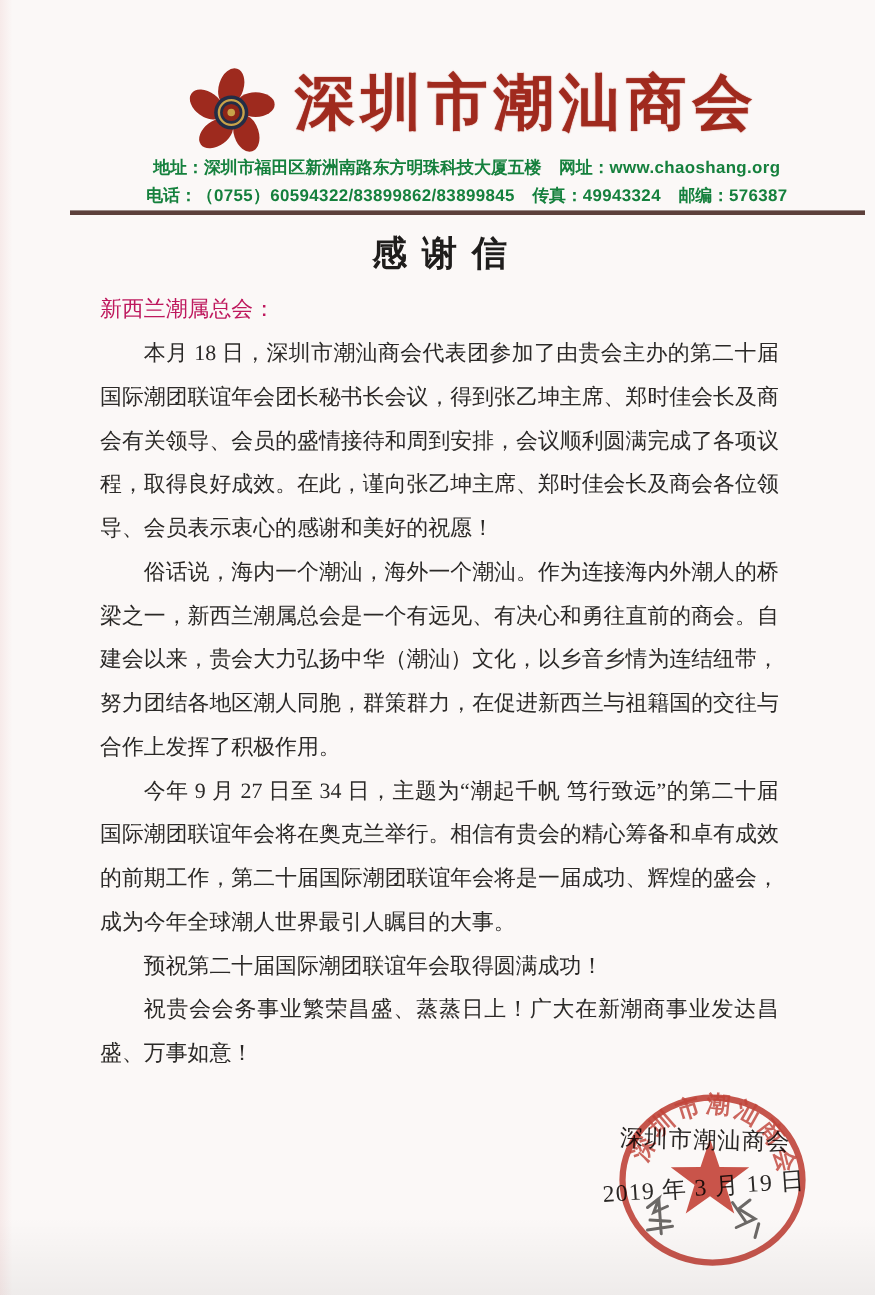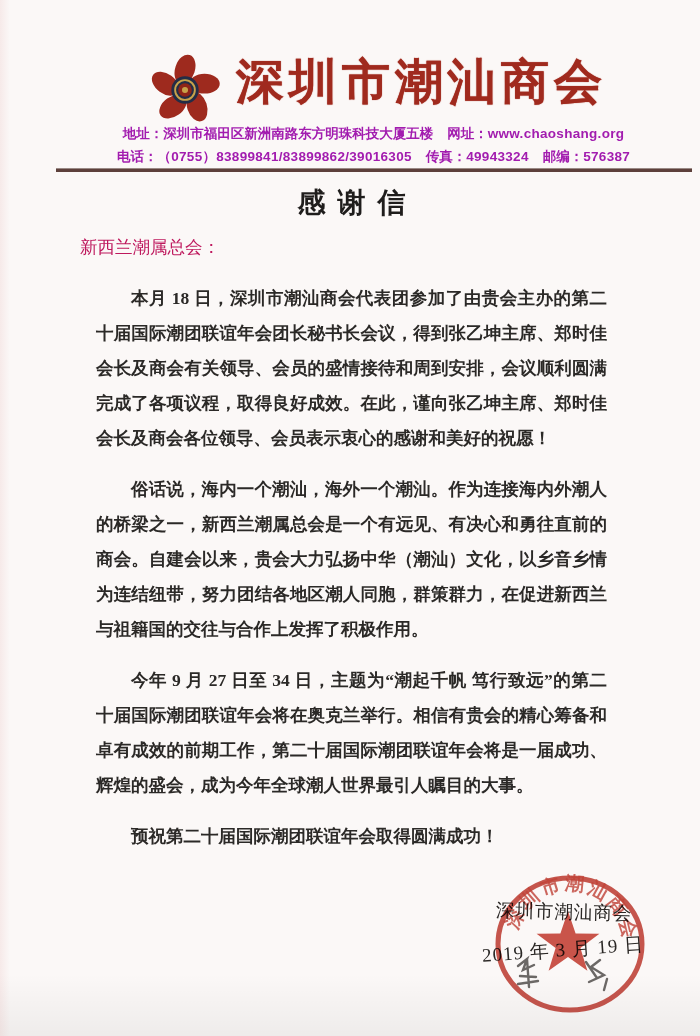--- a/index.html
+++ b/index.html
@@ -18,41 +18,41 @@
   .logo{position:absolute;left:140px;top:52px;width:90px;height:76px;}
   .org-title{
     position:absolute;left:236px;top:50px;
     font-size:48px;font-weight:bold;letter-spacing:5px;
     color:#a02a1e;text-shadow:0 0 1px #a02a1e;
     white-space:nowrap;
   }
   .contact{
     position:absolute;left:0;right:0;text-align:center;
     font-family:"Liberation Sans","DejaVu Sans",sans-serif;
-    font-weight:bold;color:#a21caf;white-space:nowrap;padding-left:47px;
+    font-weight:bold;color:#15803d;white-space:nowrap;padding-left:47px;
   }
   .contact-1{top:125px;font-size:13.5px;}
   .contact-2{top:148px;font-size:13.5px;}
   .contact .gap{display:inline-block;width:14px;}
   .contact .num{letter-spacing:.3px;}
   .head-rule{
     position:absolute;left:56px;right:8px;top:168px;height:4px;
     background:linear-gradient(180deg,#9a8a86 0 1px,#5d403b 1px 4px);
   }
 
   
   .letter{position:absolute;left:80px;right:77px;top:184px;}
   .letter-title{
     margin:0 0 3px;text-align:center;padding-left:12px;
     font-size:28px;font-weight:bold;letter-spacing:12px;color:#1f1d1c;
   }
   .salutation{margin:8px 0 0;font-size:17.5px;line-height:35px;color:#be185d;}
   .letter p.para{
-    margin:16px;font-size:17.5px;line-height:35px;text-indent:2em;
-    text-align:justify;word-break:break-all;color:#2b2927;font-weight:bold;
+    margin:0;font-size:17.5px;line-height:35px;text-indent:2em;
+    text-align:justify;word-break:break-all;color:#2b2927;
   }
 
   
   .sig-org{
     position:absolute;right:68px;top:899px;z-index:3;
     font-size:18.5px;letter-spacing:1px;color:#2a2826;
     transform:rotate(1.5deg);mix-blend-mode:multiply;white-space:nowrap;
   }
   .sig-date{
     position:absolute;right:56px;top:937px;z-index:3;
@@ -92,32 +92,33 @@
       <circle cx="50" cy="50" r="4" fill="#c8a24a"></circle>
     </g>
   </svg>
 
   <div class="org-title">深圳市潮汕商会</div>
 
   <div class="contact contact-1">
     <span>地址：</span><span>深圳市福田区新洲南路东方明珠科技大厦五楼</span><span class="gap"></span><span>网址：</span><span class="num">www.chaoshang.org</span>
   </div>
   <div class="contact contact-2">
-    <span>电话：</span><span class="num">（0755）83899841/83899862/39016305</span><span class="gap"></span><span>传真：</span><span class="num">49943324</span><span class="gap"></span><span>邮编：</span><span class="num">576387</span>
+    <span>电话：</span><span class="num">（0755）60594322/83899862/83899845</span><span class="gap"></span><span>传真：</span><span class="num">49943324</span><span class="gap"></span><span>邮编：</span><span class="num">576387</span>
   </div>
 
   <div class="head-rule"></div>
 
   <div class="letter">
     <h1 class="letter-title">感谢信</h1>
     <p class="salutation">新西兰潮属总会：</p>
     <p class="para">本月 18 日，深圳市潮汕商会代表团参加了由贵会主办的第二十届国际潮团联谊年会团长秘书长会议，得到张乙坤主席、郑时佳会长及商会有关领导、会员的盛情接待和周到安排，会议顺利圆满完成了各项议程，取得良好成效。在此，谨向张乙坤主席、郑时佳会长及商会各位领导、会员表示衷心的感谢和美好的祝愿！</p>
     <p class="para">俗话说，海内一个潮汕，海外一个潮汕。作为连接海内外潮人的桥梁之一，新西兰潮属总会是一个有远见、有决心和勇往直前的商会。自建会以来，贵会大力弘扬中华（潮汕）文化，以乡音乡情为连结纽带，努力团结各地区潮人同胞，群策群力，在促进新西兰与祖籍国的交往与合作上发挥了积极作用。</p>
     <p class="para">今年 9 月 27 日至 34 日，主题为“潮起千帆 笃行致远”的第二十届国际潮团联谊年会将在奥克兰举行。相信有贵会的精心筹备和卓有成效的前期工作，第二十届国际潮团联谊年会将是一届成功、辉煌的盛会，成为今年全球潮人世界最引人瞩目的大事。</p>
     <p class="para">预祝第二十届国际潮团联谊年会取得圆满成功！</p>
+    <p class="para">祝贵会会务事业繁荣昌盛、蒸蒸日上！广大在新潮商事业发达昌盛、万事如意！</p>
   </div>
 
   <div class="sig-org">深圳市潮汕商会</div>
   <div class="sig-date">2019 年 3 月 19 日</div>
 
   <svg class="seal" viewBox="0 0 164 164" aria-hidden="true">
     <ellipse cx="82" cy="78" rx="72" ry="66" fill="none" stroke="#bb2f23" stroke-width="5" opacity="0.88"></ellipse>
     <defs>
       <path id="sealArc" d="M 28.8 68.6 A 54 54 0 0 1 135.2 68.6" fill="none"></path>
     </defs>

